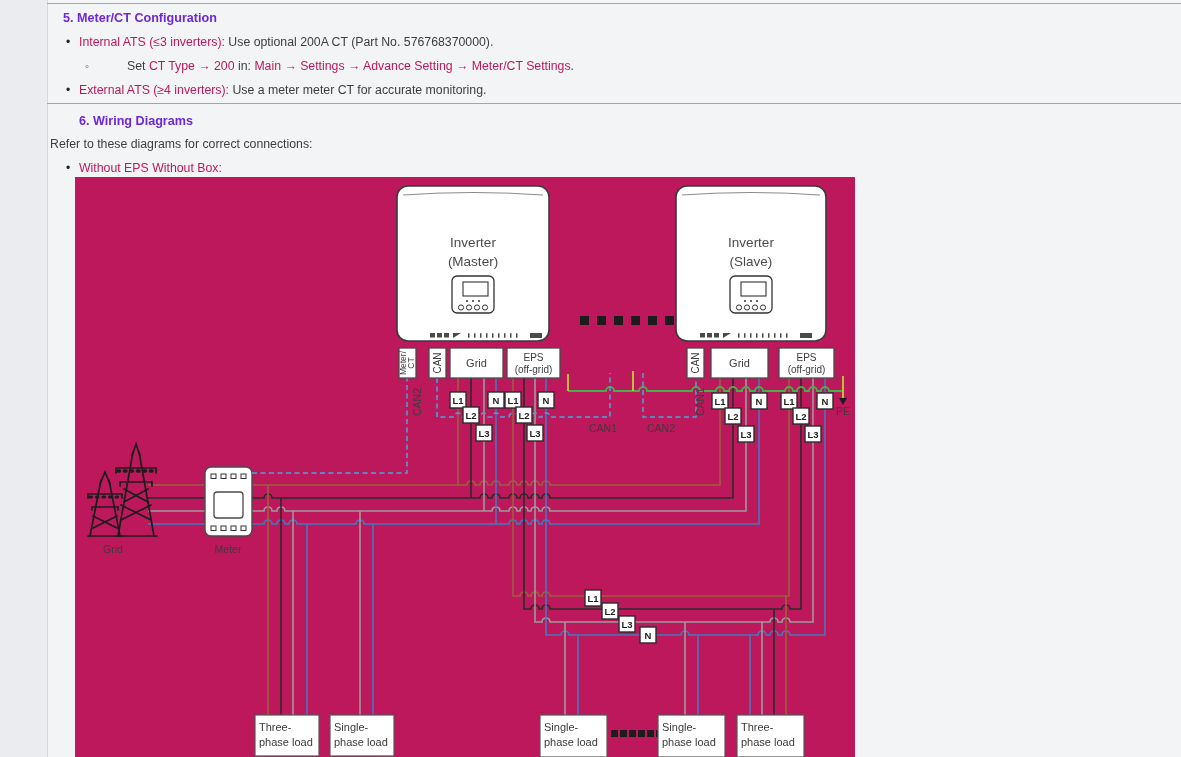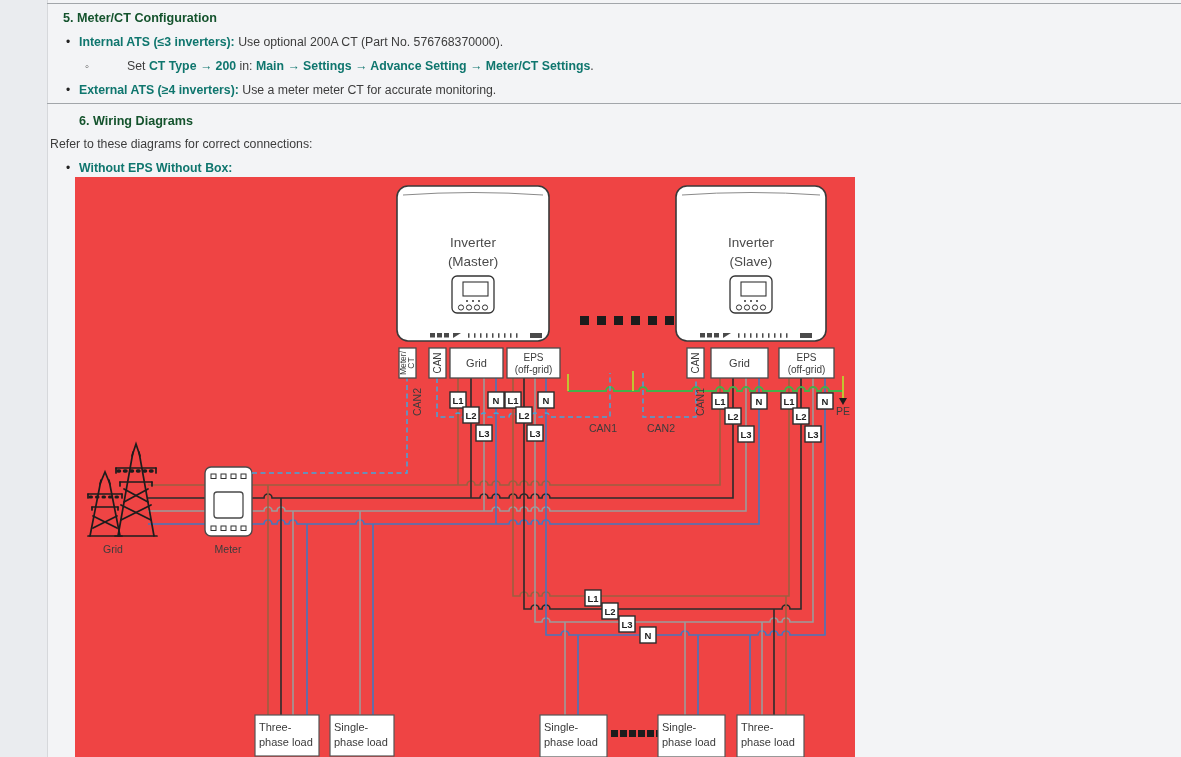--- a/index.html
+++ b/index.html
@@ -6,36 +6,36 @@
   body{
     width:1181px;height:757px;position:relative;overflow:hidden;
     background:#f3f4f6;
     font-family:"Liberation Sans","DejaVu Sans",sans-serif;
   }
   .left-margin{position:absolute;left:0;top:0;width:47px;height:757px;background:#eaecef;border-right:1px solid #d6d8db;}
   .divider{position:absolute;left:47px;right:0;height:0;border-top:1px solid #a2a6aa;}
   #divider-top{top:3px;}
   #divider-mid{top:103px;}
   .doc-line{position:absolute;white-space:nowrap;font-size:12.3px;color:#3d3d3d;}
-  .doc-line b{color:#0f766e;font-weight:700;}
-  .heading{font-weight:700;color:#14532d;font-size:12.6px;}
+  .doc-line b{color:#be185d;font-weight:400;}
+  .heading{font-weight:700;color:#6d28d9;font-size:12.6px;}
   .marker{position:absolute;font-size:12px;color:#222;}
   .marker.hollow{font-size:11px;color:#444;}
   #sec5-heading{left:63px;top:11px;}
   #b1-marker{left:66px;top:35px;}
   #b1-text{left:79px;top:35px;}
   #sub-marker{left:85px;top:60px;}
   #sub-text{left:98px;top:59px;margin-left:29px;}
   #b2-marker{left:66px;top:83px;}
   #b2-text{left:79px;top:83px;}
   #sec6-heading{left:63px;top:114px;margin-left:16px;}
   #sec6-intro{left:50px;top:137px;}
   #b3-marker{left:66px;top:161px;}
   #b3-text{left:79px;top:161px;}
-  .diagram-wrap{position:absolute;left:75px;top:177px;width:780px;height:580px;background:#ef4444;text-align:center;}
+  .diagram-wrap{position:absolute;left:75px;top:177px;width:780px;height:580px;background:#be185d;text-align:center;}
   svg{display:block;}
 </style>
 </head>
 <body>
 
 <div class="left-margin"></div>
 <div id="divider-top" class="divider"></div>
 <div id="divider-mid" class="divider"></div>
 
 <div id="sec5-heading" class="doc-line heading">5. Meter/CT Configuration</div>

